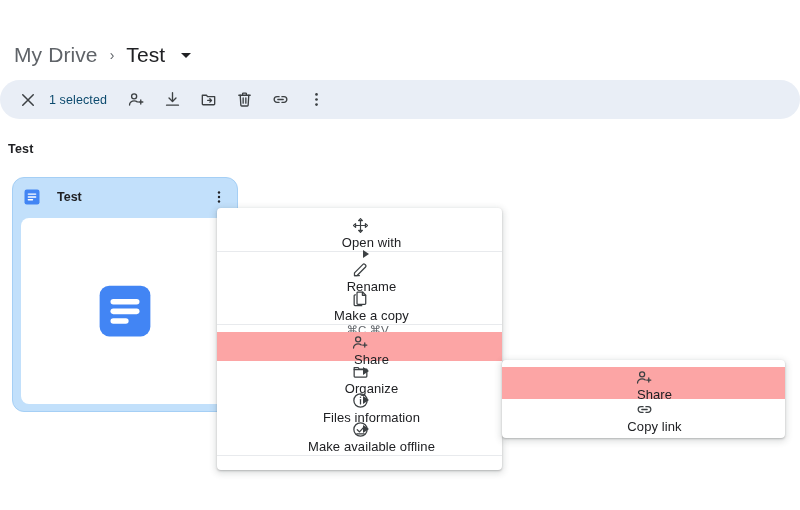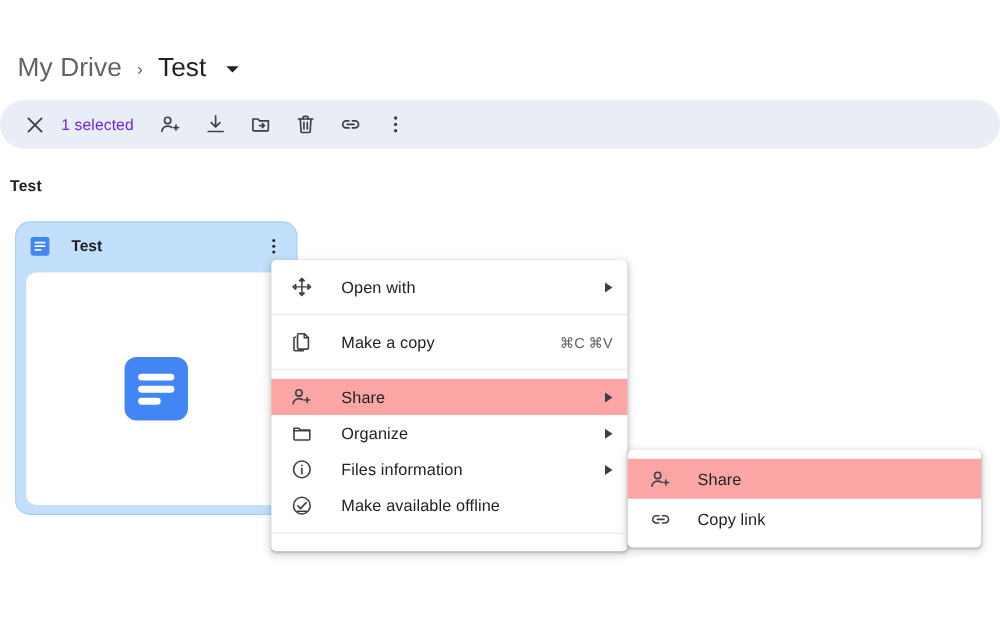--- a/index.html
+++ b/index.html
@@ -43,21 +43,21 @@
     padding-left: 10px;
   }
   .tb-btn {
     width: 36px; height: 36px;
     display: flex; align-items: center; justify-content: center;
     border-radius: 50%;
     color: #3c4043;
     flex: 0 0 auto;
   }
   .tb-label {
-    font-size: 12.5px; color: #6d28d9;
+    font-size: 12.5px; color: #0c4a6e;
     margin: 0 8px 0 3px; white-space: nowrap; letter-spacing: .1px;
   }
   .tb-gap { width: 4px; }
 
   
   .section-title {
     position: absolute; left: 8px; top: 110px;
     font-size: 12.5px; font-weight: bold; color: #202124; letter-spacing: .2px;
   }
 
@@ -104,20 +104,21 @@
   }
   .menu-main { left: 217px; top: 176px; width: 285px; }
   .menu-sub  { left: 502px; top: 328px; width: 283px; z-index: 30; }
 
   .mi {
     position: relative;
     display: flex; align-items: center;
     height: 29px;
     padding: 0 12px 0 14px;
     white-space: nowrap;
+    flex-direction: column;
   }
   .mi.highlight { background: #fca5a5; }
   .mi-icon {
     width: 20px; height: 20px; flex: 0 0 auto;
     color: #3c4043;
     display: flex; align-items: center; justify-content: center;
   }
   .mi-label {
     font-size: 13px; color: #202124;
     margin-left: 22px; flex: 1 1 auto; letter-spacing: .1px;
@@ -247,20 +248,29 @@
             <path d="M12 6.6v10.8M6.6 12h10.8"></path>
           </svg>
         </span>
         <span class="mi-label">Open with</span>
         <span class="mi-arrow"></span>
       </div>
       <div class="mi-sep"></div>
       <div class="mi">
         <span class="mi-icon">
           <svg width="19" height="19" viewBox="0 0 24 24" fill="none" stroke="currentColor" stroke-width="1.6" stroke-linecap="round" stroke-linejoin="round">
+            <path d="M4.4 16.2 15.1 5.5a1.7 1.7 0 0 1 2.4 0l.9.9a1.7 1.7 0 0 1 0 2.4L7.7 19.6H4.4z"></path>
+            <path d="M4.4 19.6h6.2"></path>
+          </svg>
+        </span>
+        <span class="mi-label">Rename</span>
+      </div>
+      <div class="mi">
+        <span class="mi-icon">
+          <svg width="19" height="19" viewBox="0 0 24 24" fill="none" stroke="currentColor" stroke-width="1.6" stroke-linecap="round" stroke-linejoin="round">
             <path d="M8.6 3.8h6.1l3.9 3.9v10.6a1 1 0 0 1-1 1H8.6a1 1 0 0 1-1-1V4.8a1 1 0 0 1 1-1z"></path>
             <path d="M14.4 3.9v4h4"></path>
             <path d="M5.6 7.4H5a1 1 0 0 0-1 1v11.6a1 1 0 0 0 1 1h8.6"></path>
           </svg>
         </span>
         <span class="mi-label">Make a copy</span>
         <span class="mi-shortcut">⌘C ⌘V</span>
       </div>
       <div class="mi-sep"></div>
       <div class="mi highlight">

